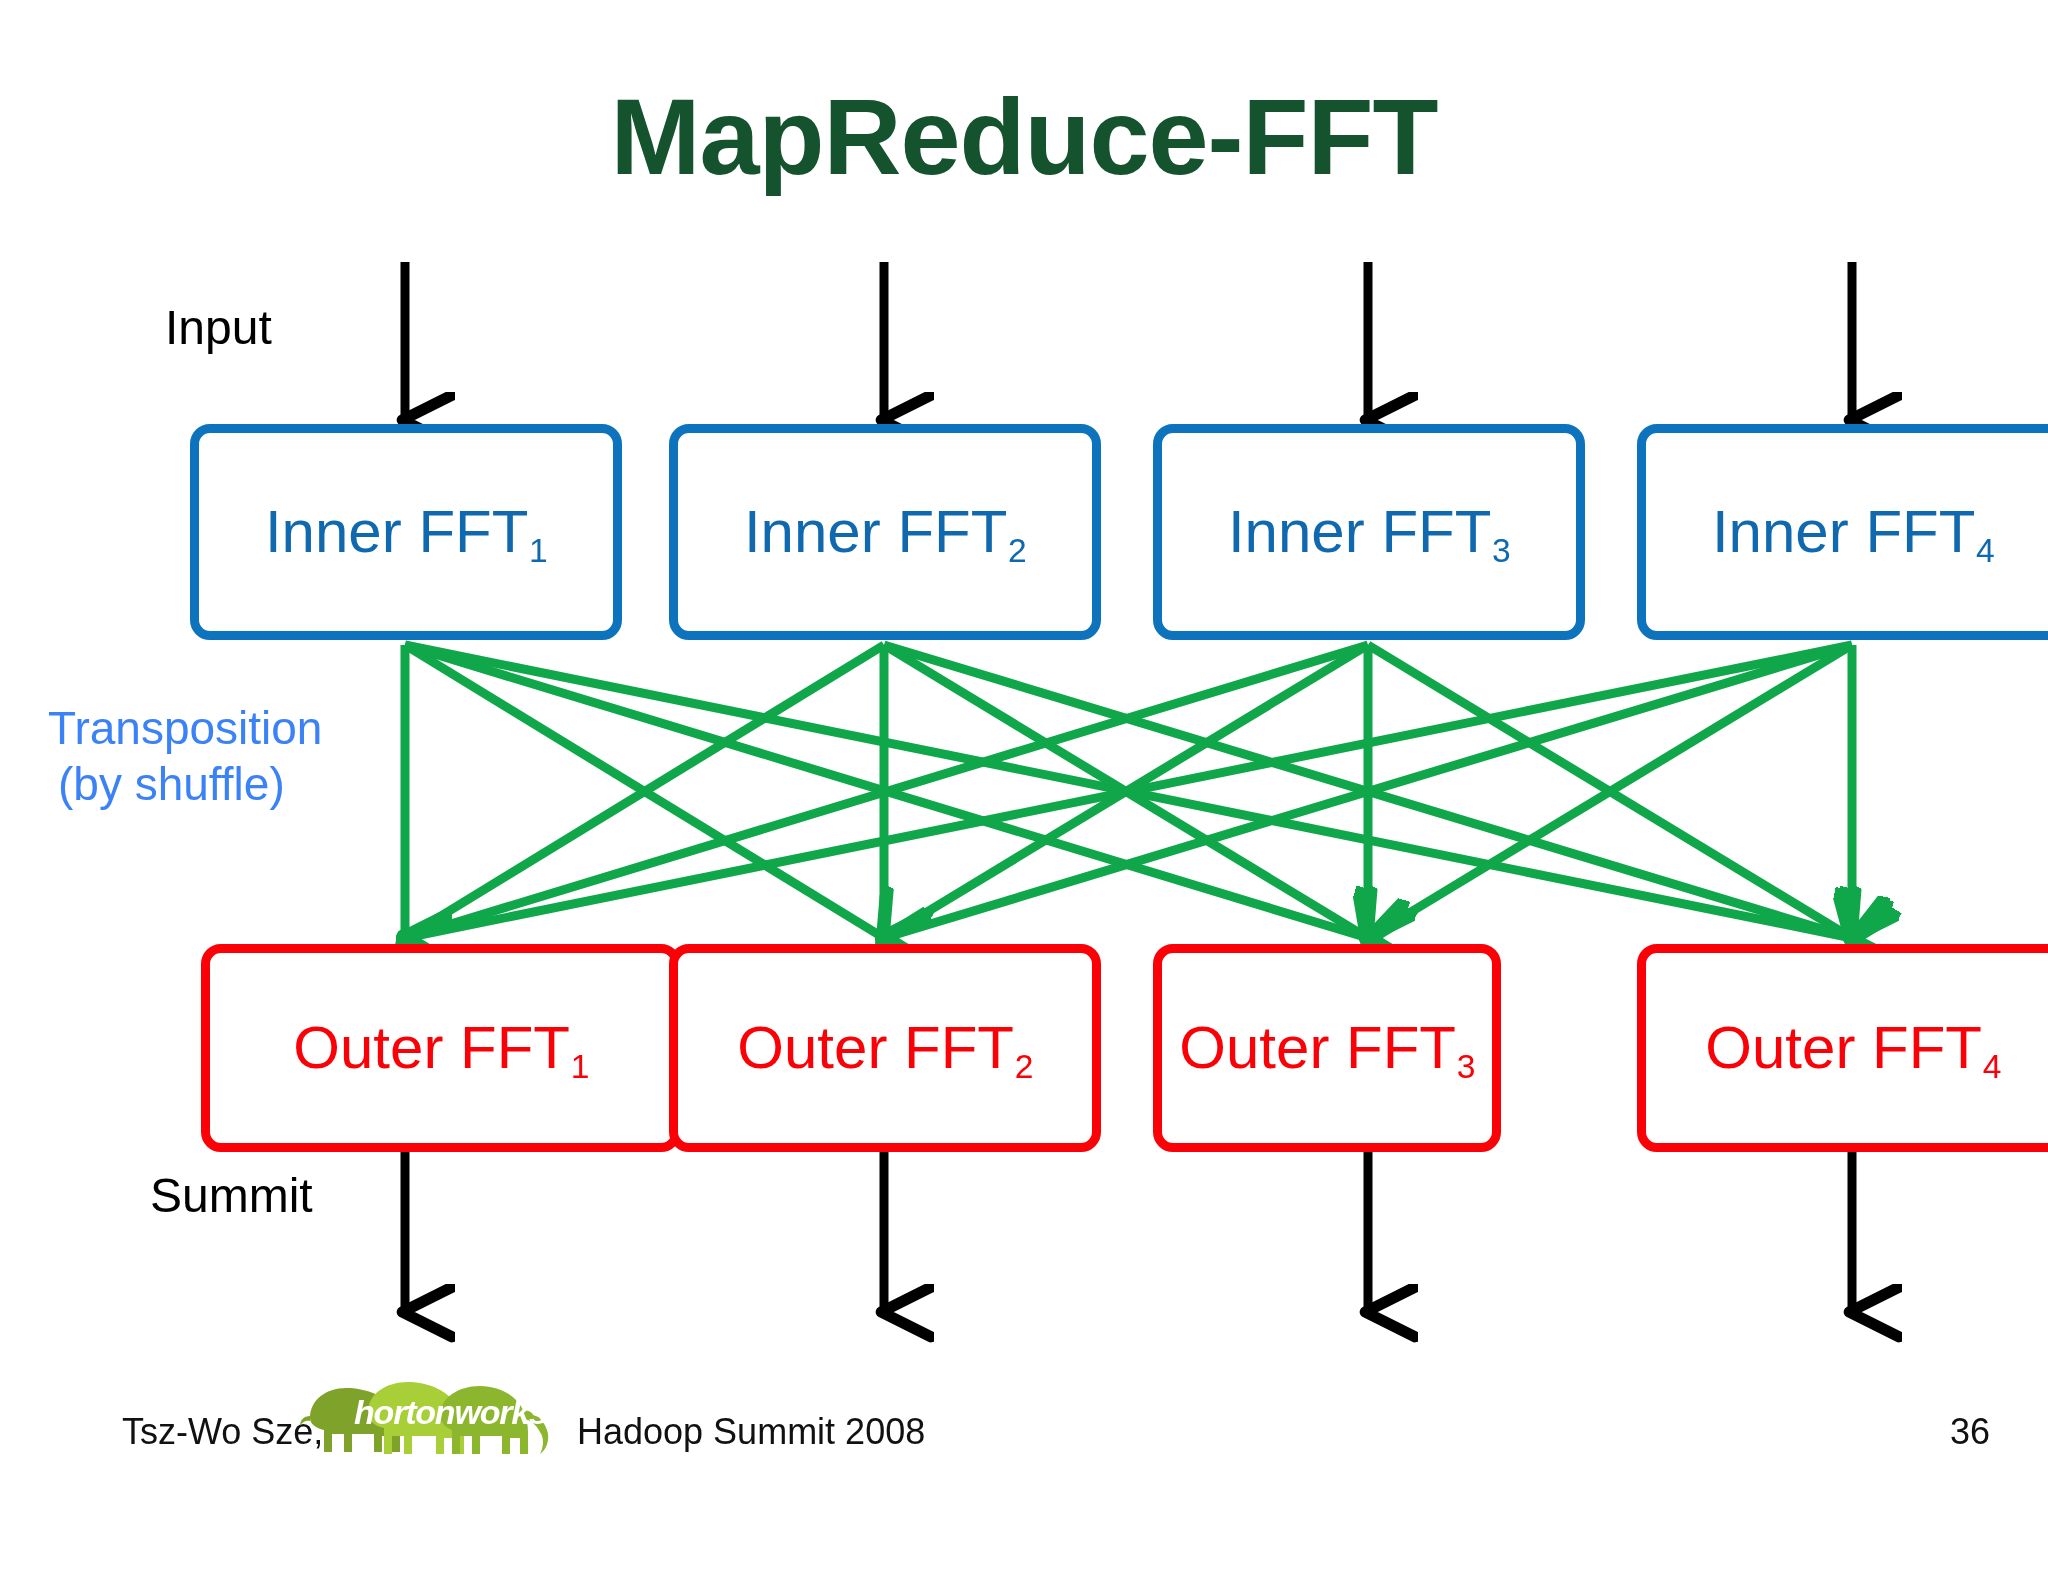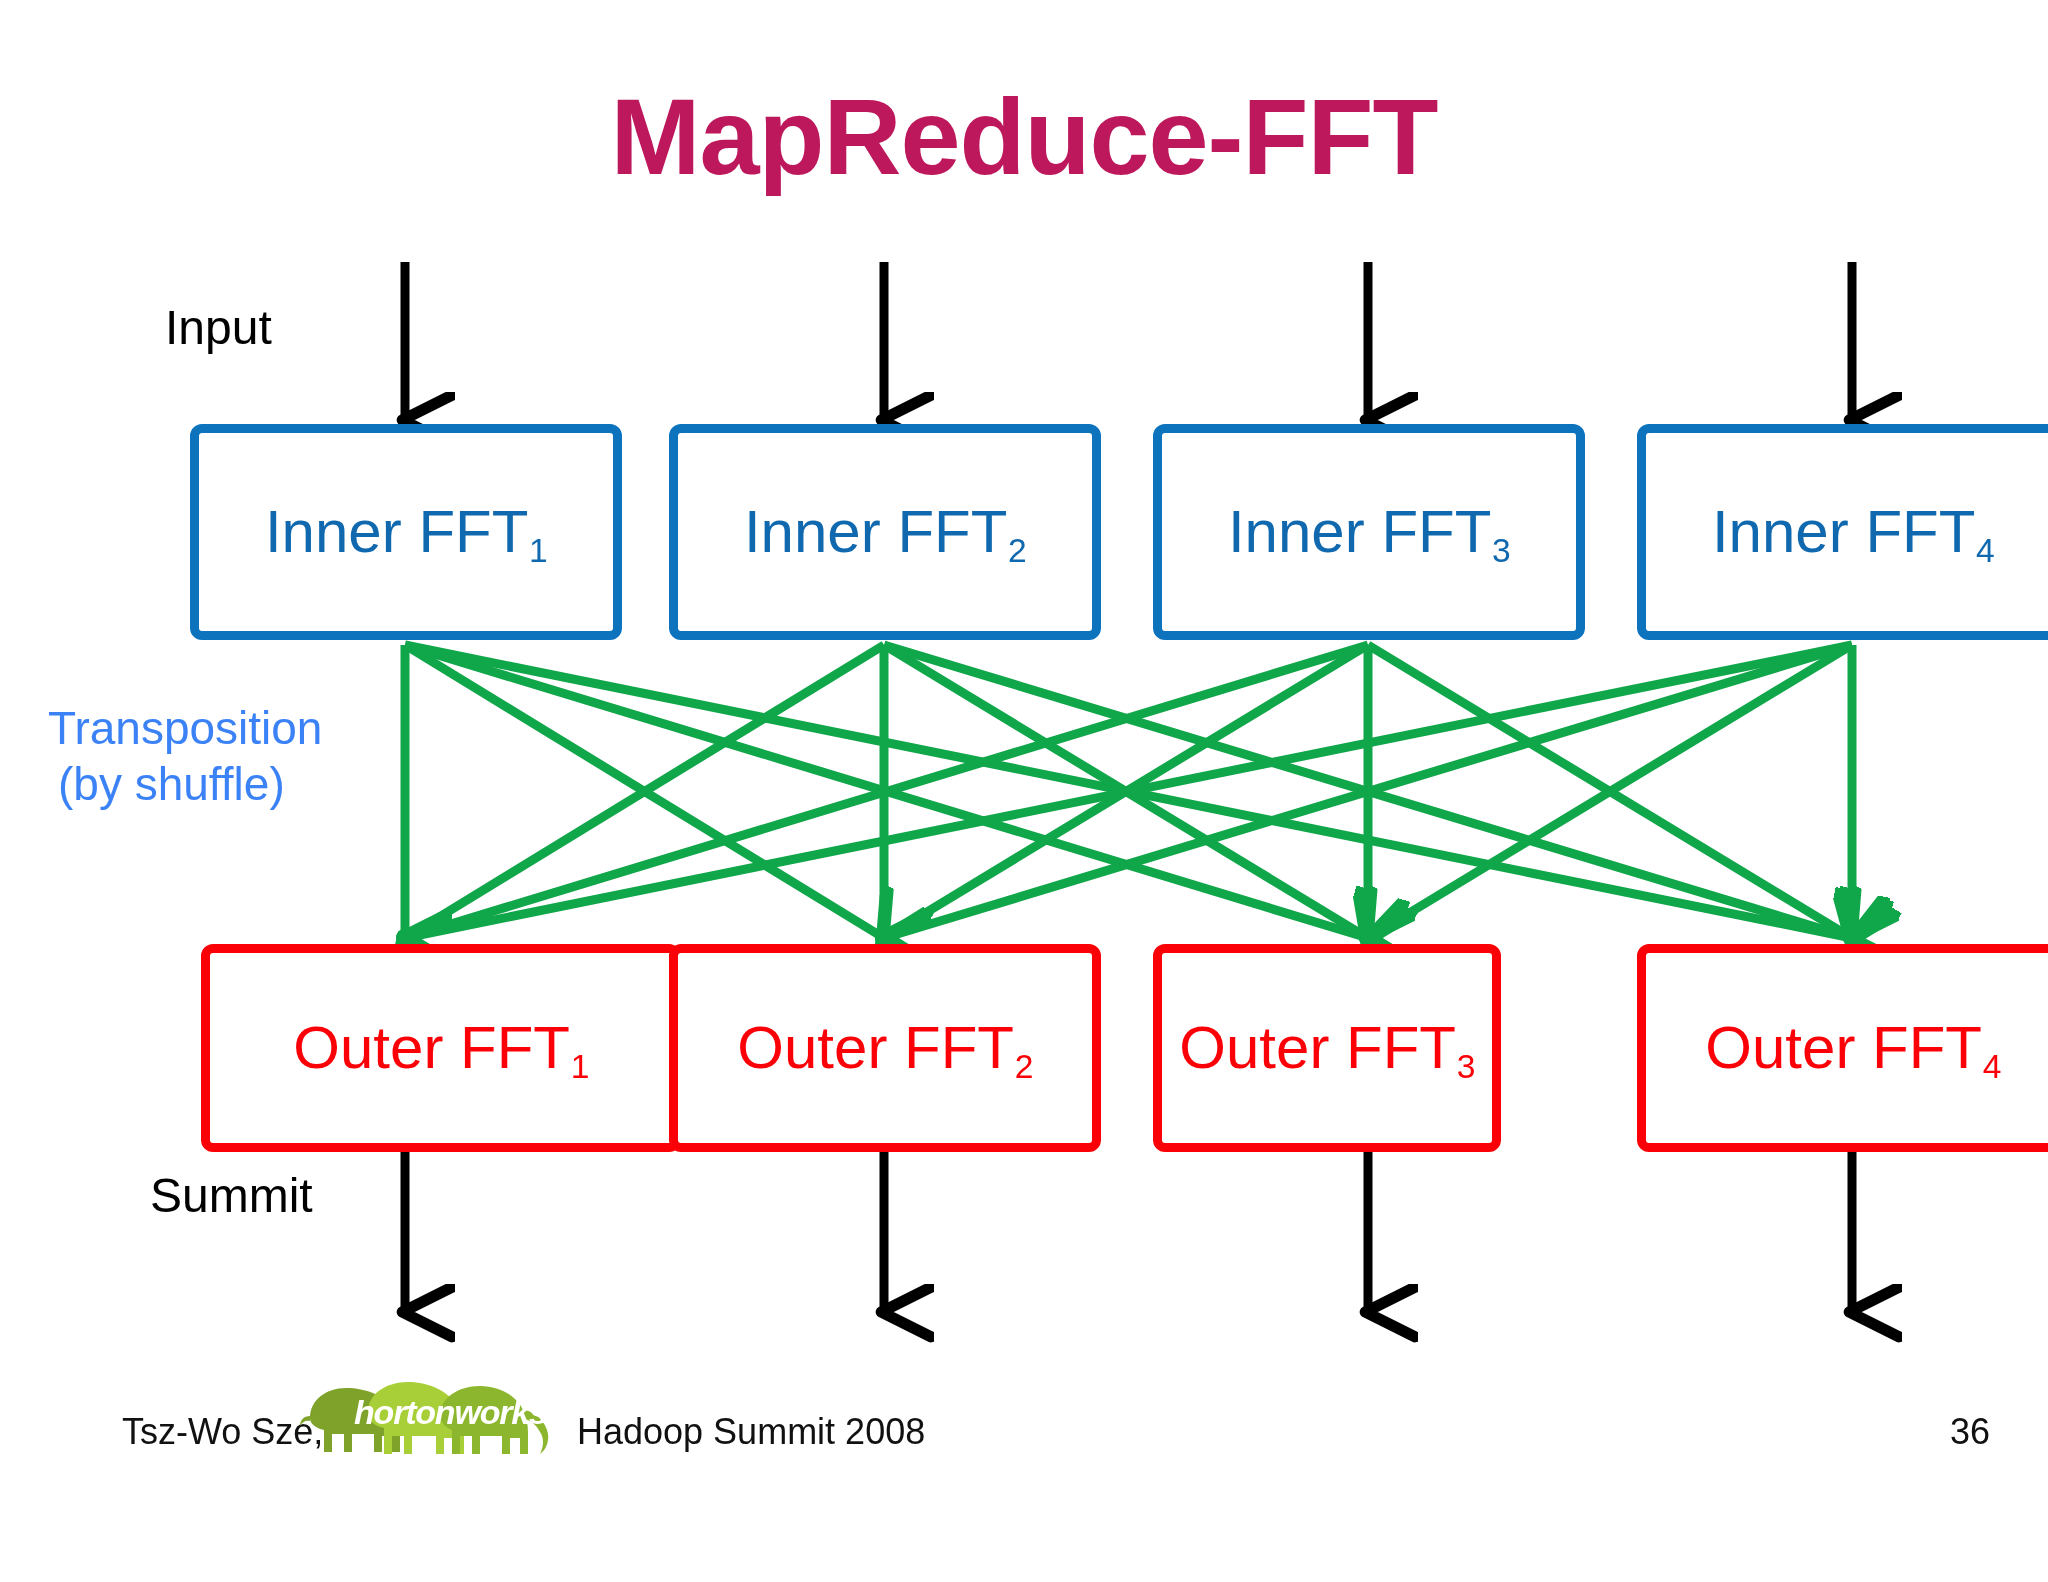--- a/index.html
+++ b/index.html
@@ -12,21 +12,21 @@
   }
   .slide{position:absolute;inset:0;}
 
   
   #title{
     position:absolute;
     left:0;right:0;top:78px;
     text-align:center;
     font-size:108px;
     font-weight:bold;
-    color:#be185d;
+    color:#14532d;
     letter-spacing:-1px;
     line-height:1.1;
     white-space:nowrap;
   }
 
   
   .label{
     position:absolute;
     font-size:48px;
     color:#000000;
@@ -44,21 +44,21 @@
     color:#3b82f6;
     line-height:1.22;
     text-align:left;
   }
   #transposition-label .ln2{display:block;padding-left:10px;}
 
   
   .fft-box{
     position:absolute;
     box-sizing:border-box;
-    border-radius:12px;
+    border-radius:20px;
     background:#ffffff;
     display:flex;
     align-items:center;
     justify-content:center;
   }
   .inner-box{border:9px solid #0d73bd;top:424px;height:216px;}
   .outer-box{border:9px solid #fb0007;top:944px;height:208px;}
 
   .fft-label{
     font-size:60px;

